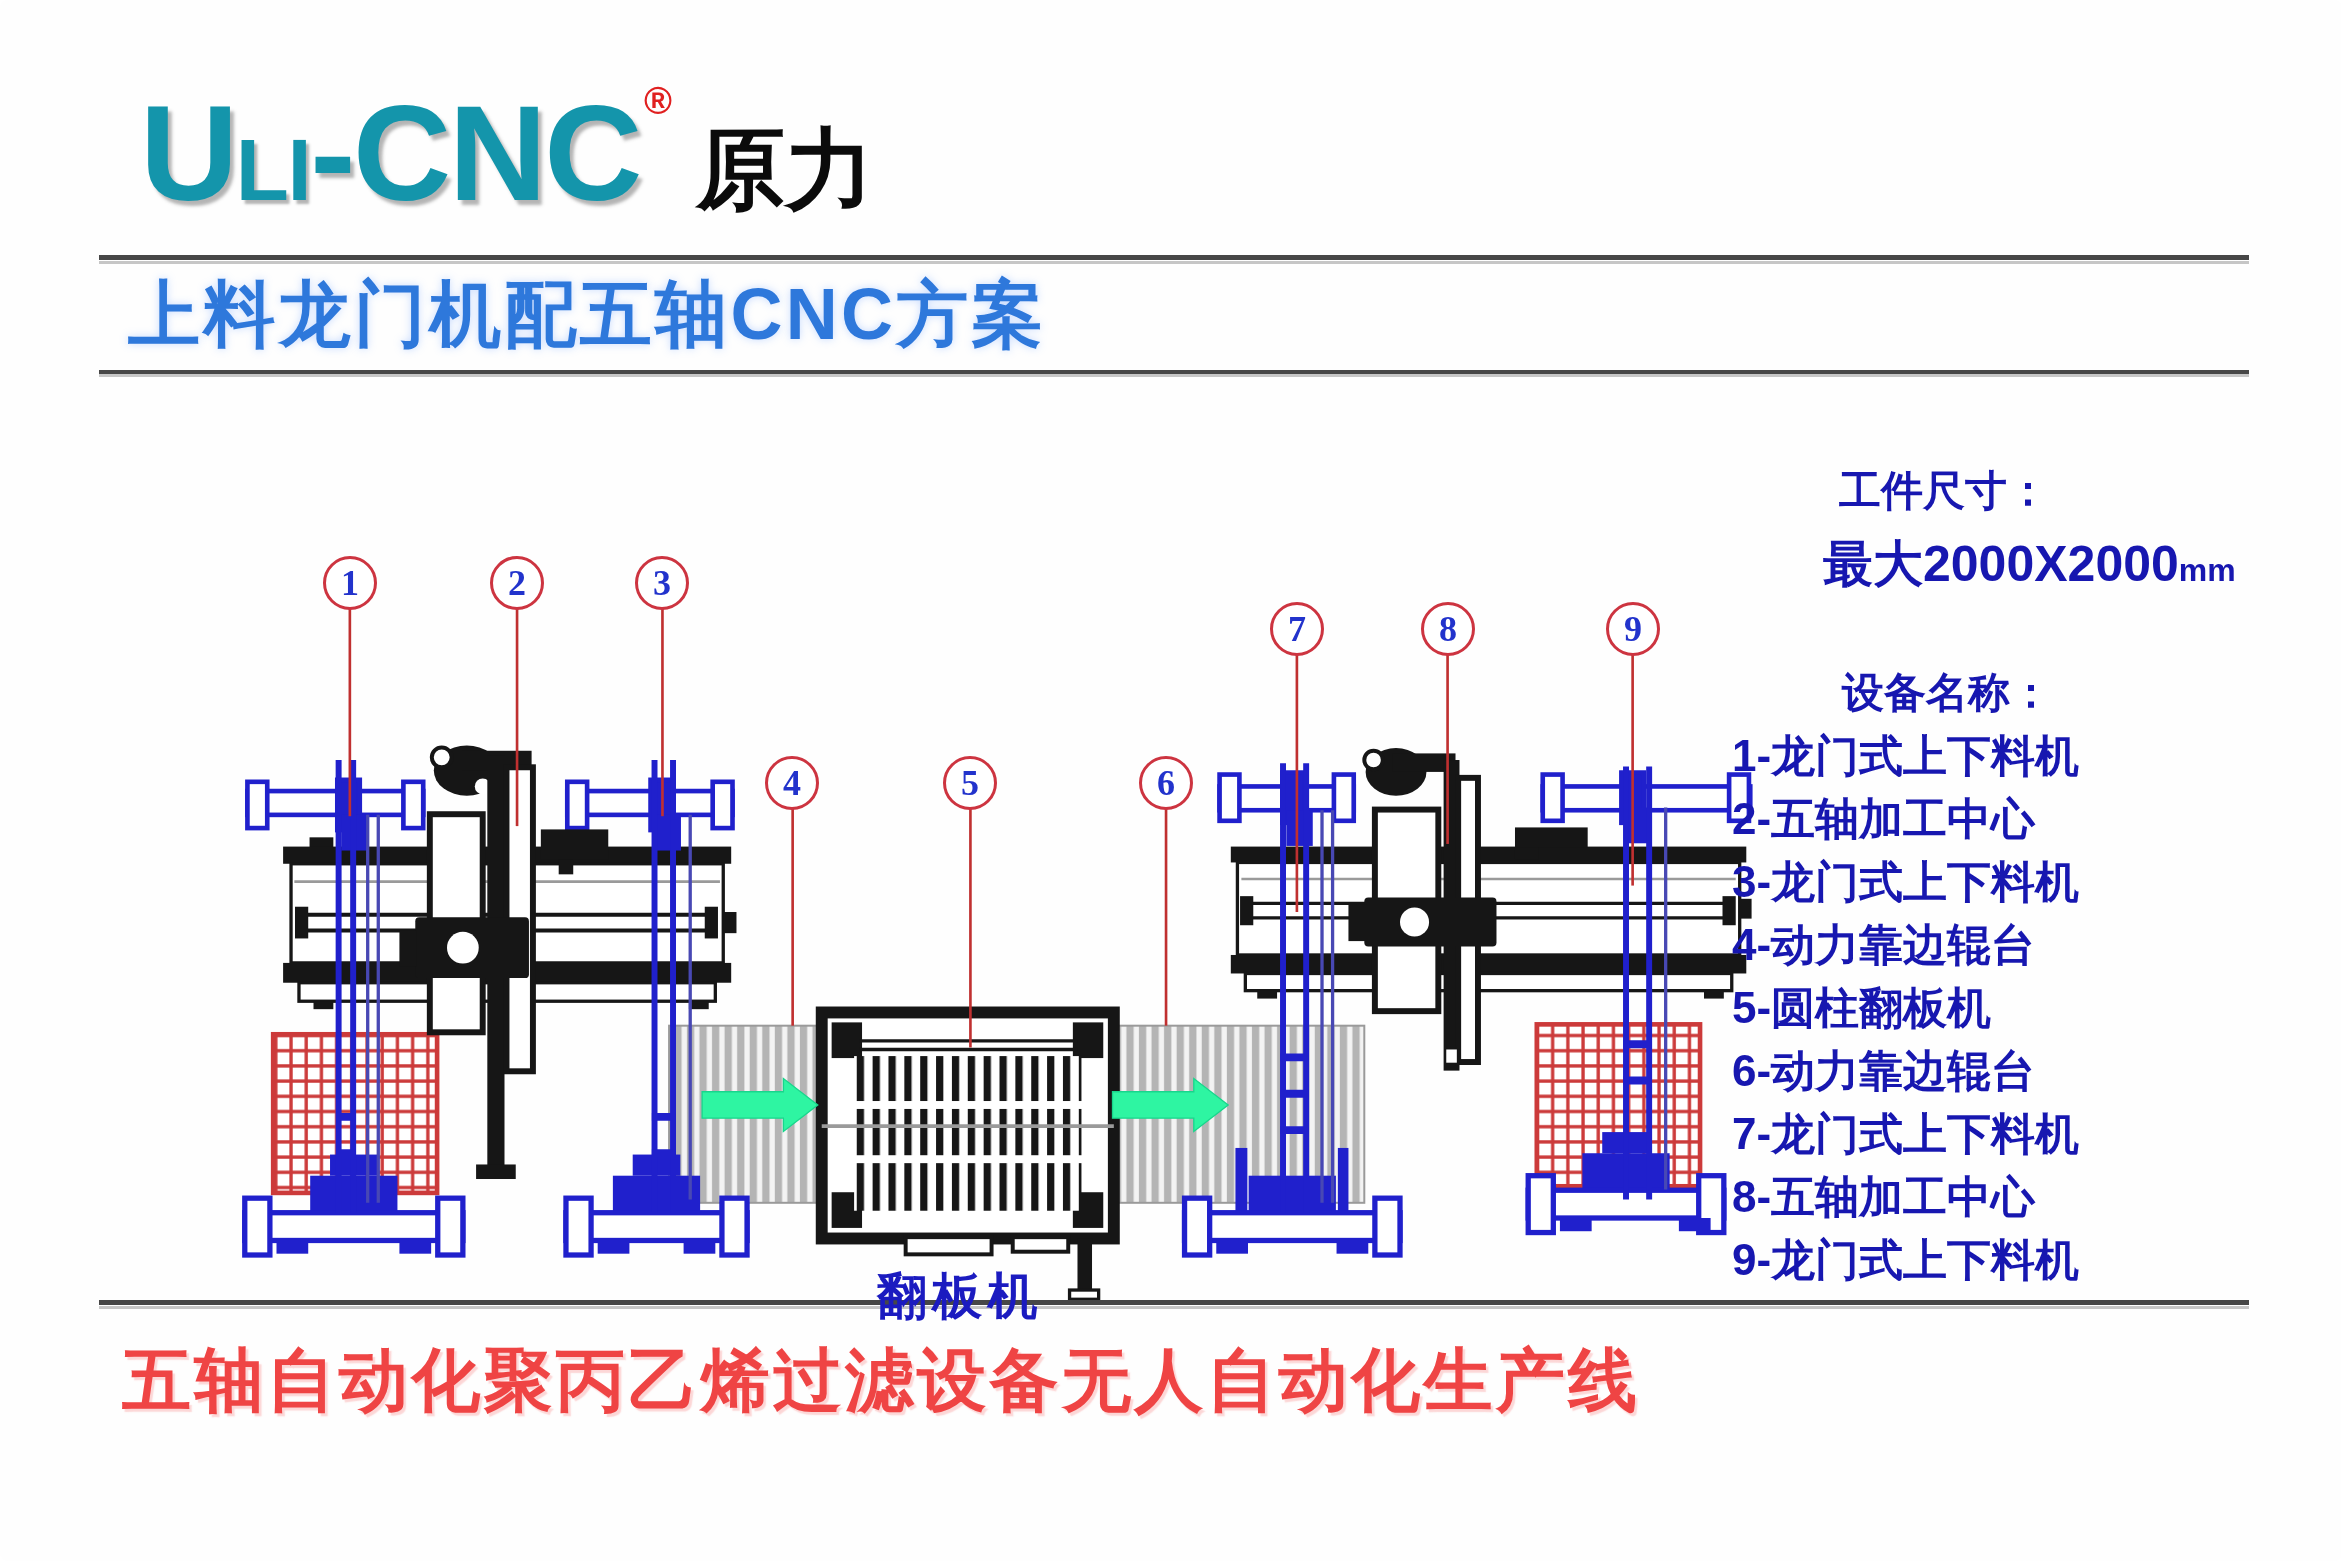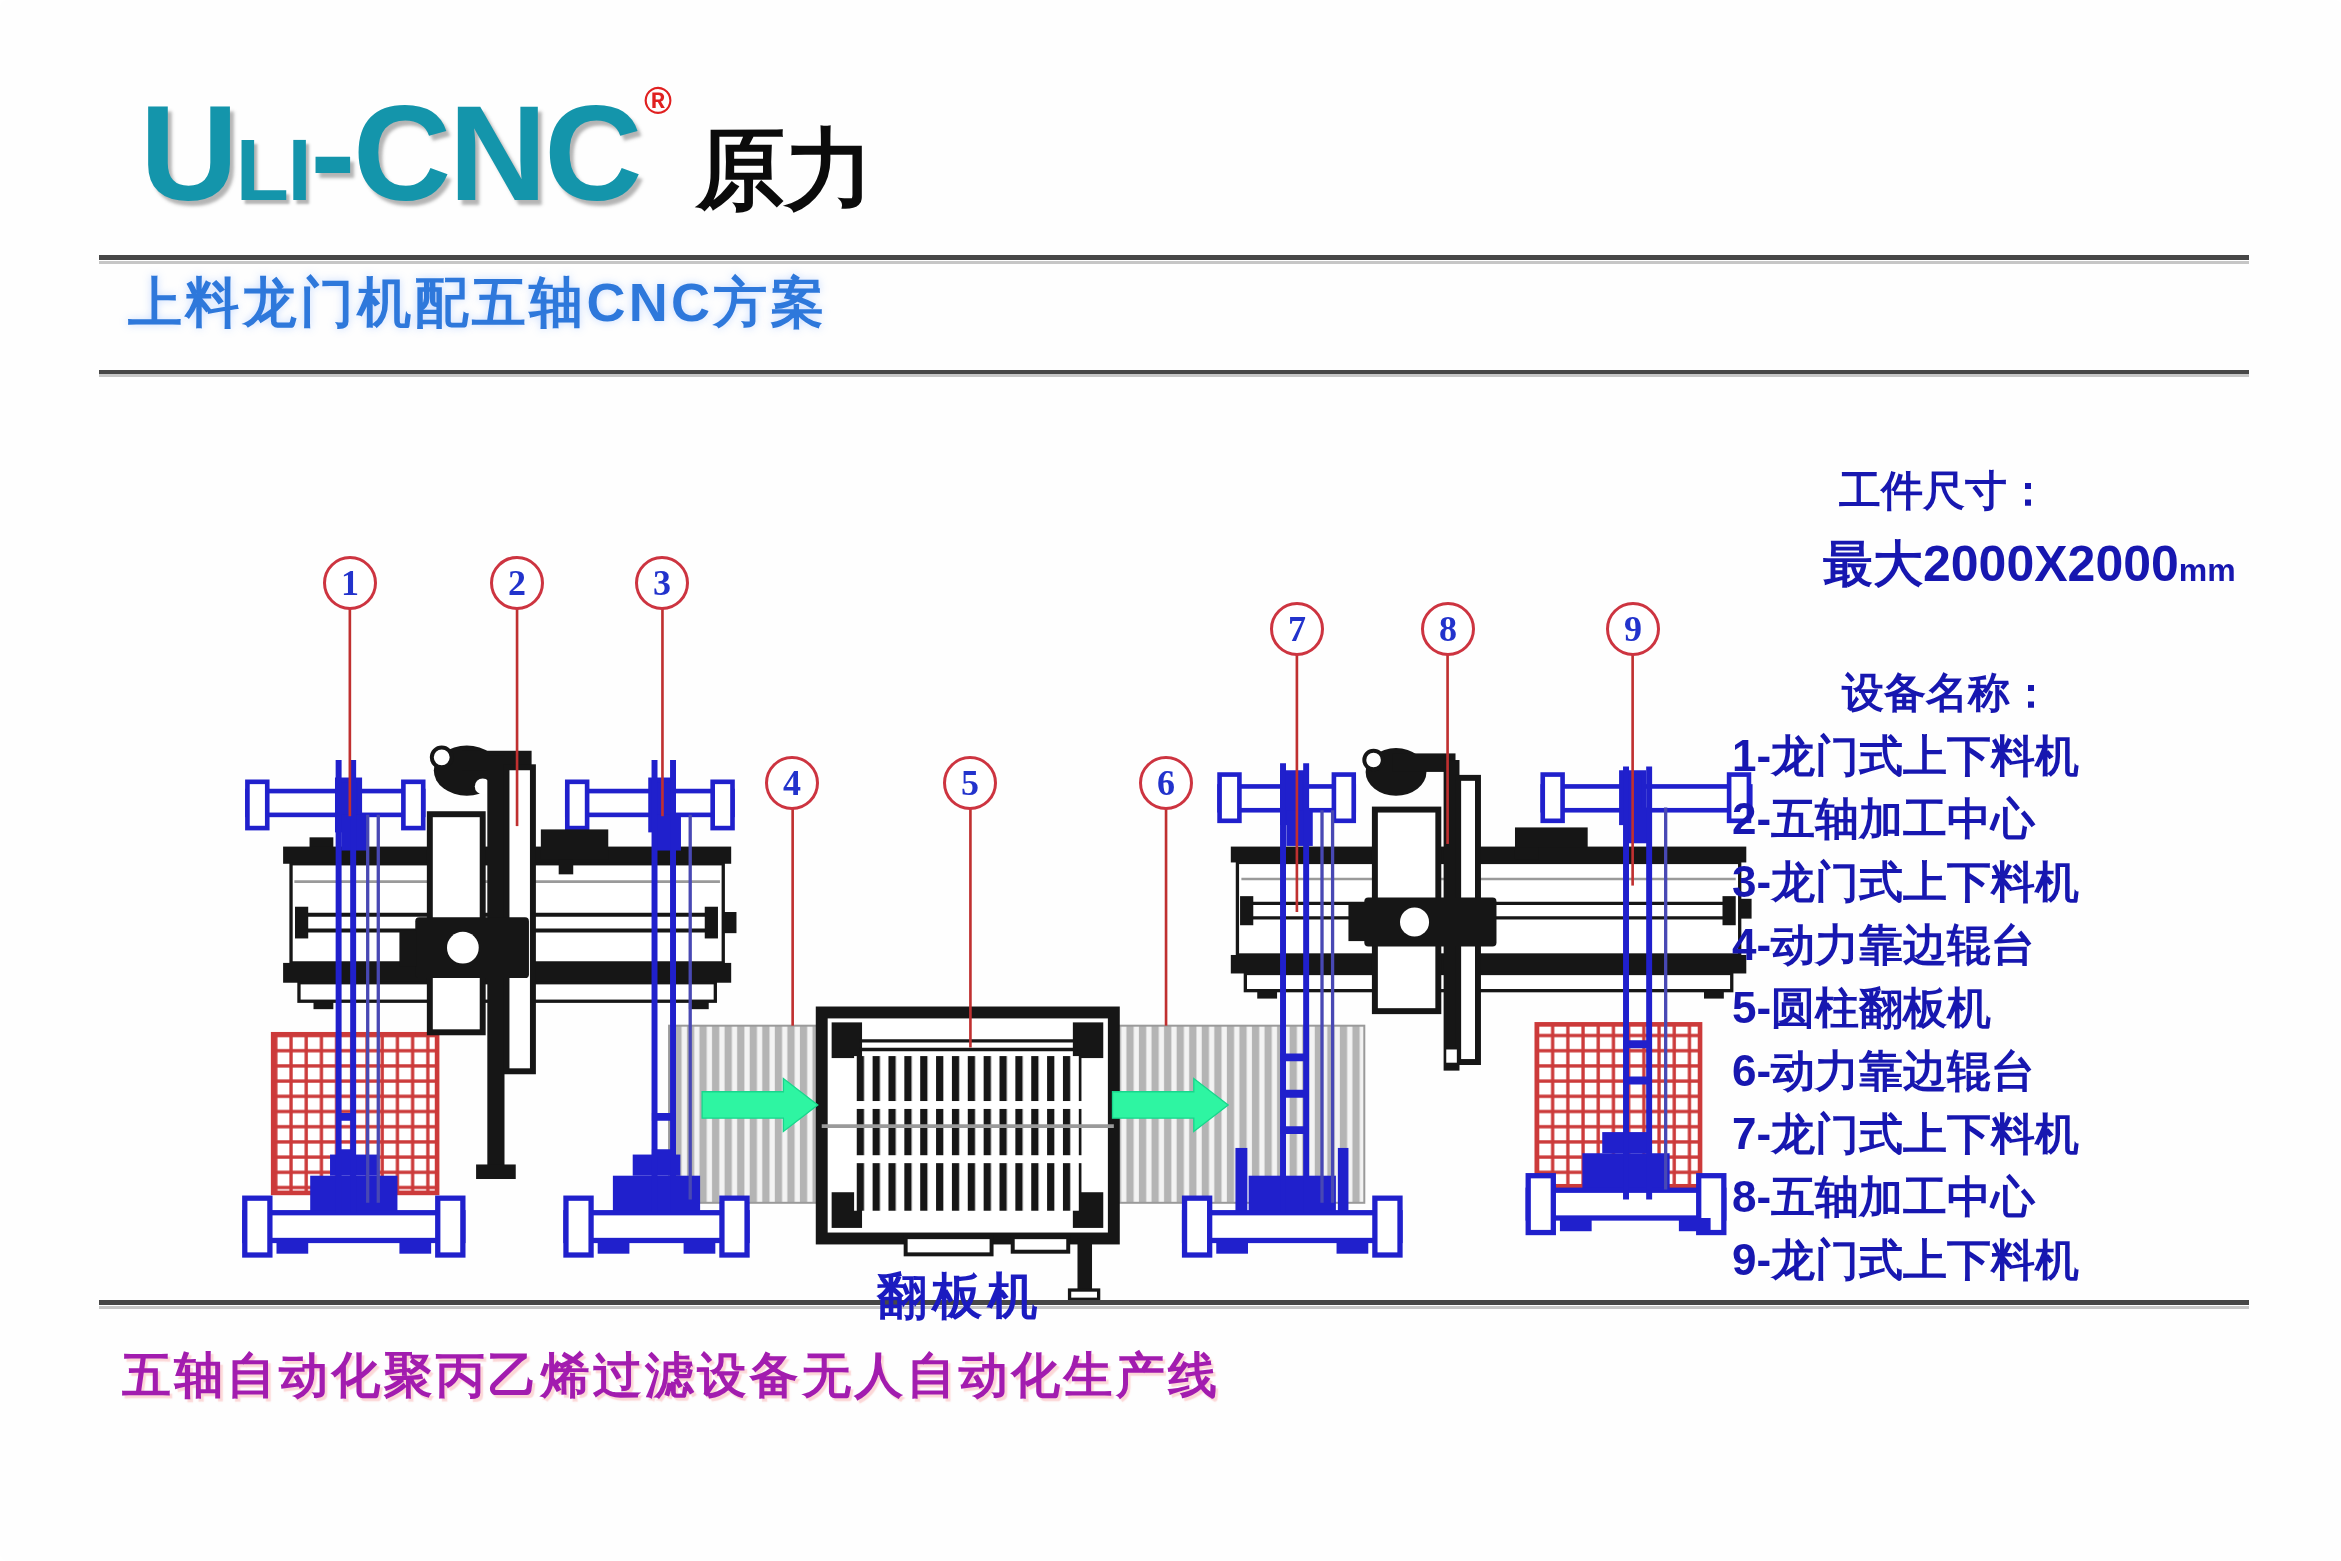--- a/index.html
+++ b/index.html
@@ -17,21 +17,21 @@
          font-family:"Liberation Sans","DejaVu Sans",sans-serif;}
 
   
   .hr{position:absolute;left:99px;width:2150px;height:8.6px;
       background:linear-gradient(#474747 0 52%,#ffffff 52% 62%,#c6c6c6 62% 100%);}
   .hr-top{top:255px;}
   .hr-title{top:370px;height:7.3px;}
   .hr-bottom{top:1300px;}
 
   
-  .title{position:absolute;left:128px;top:267px;font-size:54px;font-weight:800;
+  .title{position:absolute;left:128px;top:267px;font-size:72px;font-weight:800;
          color:#2e78db;letter-spacing:3.3px;white-space:nowrap;
          text-shadow:0 0 8px rgba(130,175,255,.45);}
 
   
   .diagram{position:absolute;left:0;top:0;width:2342px;height:1561px;}
   .callout{position:absolute;width:48px;height:48px;border:3.3px solid #cd3440;border-radius:50%;
            background:#fff;color:#2233cc;font-weight:bold;font-size:36px;
            font-family:"Liberation Serif","DejaVu Serif",serif;
            display:flex;align-items:center;justify-content:center;z-index:5;}
   .flipper-label{position:absolute;left:877px;top:1235px;font-size:50px;font-weight:800;
@@ -39,24 +39,24 @@
 
   
   .wp-label{position:absolute;left:1839px;top:463px;font-size:42px;font-weight:800;color:#1717b0;}
   .wp-value{position:absolute;left:1823px;top:531px;font-size:50px;font-weight:800;color:#1717b0;white-space:nowrap;text-align:right;}
   .wp-unit{font-size:32px;font-weight:800;}
   .eq-label{position:absolute;left:1842px;top:665px;font-size:42px;font-weight:800;color:#1717b0;}
   .eq-list{position:absolute;left:1732px;top:724px;}
   .eq-item{height:63px;line-height:63px;font-size:44px;font-weight:800;color:#1717b0;white-space:nowrap;}
 
   
-  .footer{position:absolute;left:122px;top:1335px;font-size:49px;font-weight:bold;
-          font-family:"Liberation Serif","DejaVu Serif",serif;color:#a21caf;
+  .footer{position:absolute;left:122px;top:1335px;font-size:69px;font-weight:bold;
+          font-family:"Liberation Serif","DejaVu Serif",serif;color:#ef4444;
           letter-spacing:3.3px;white-space:nowrap;
-          text-shadow:2.6px 2.6px 1.3px rgba(250,140,140,.35);margin-top:8px;}
+          text-shadow:2.6px 2.6px 1.3px rgba(250,140,140,.35);}
 </style>
 </head>
 <body>
 
 <div class="page">
 
   <div class="logo">
     <span class="lg-big">U</span><span class="lg-small">LI</span><span class="lg-big">-CNC</span><span class="lg-reg">®</span><span class="lg-cn">原力</span>
   </div>
 

